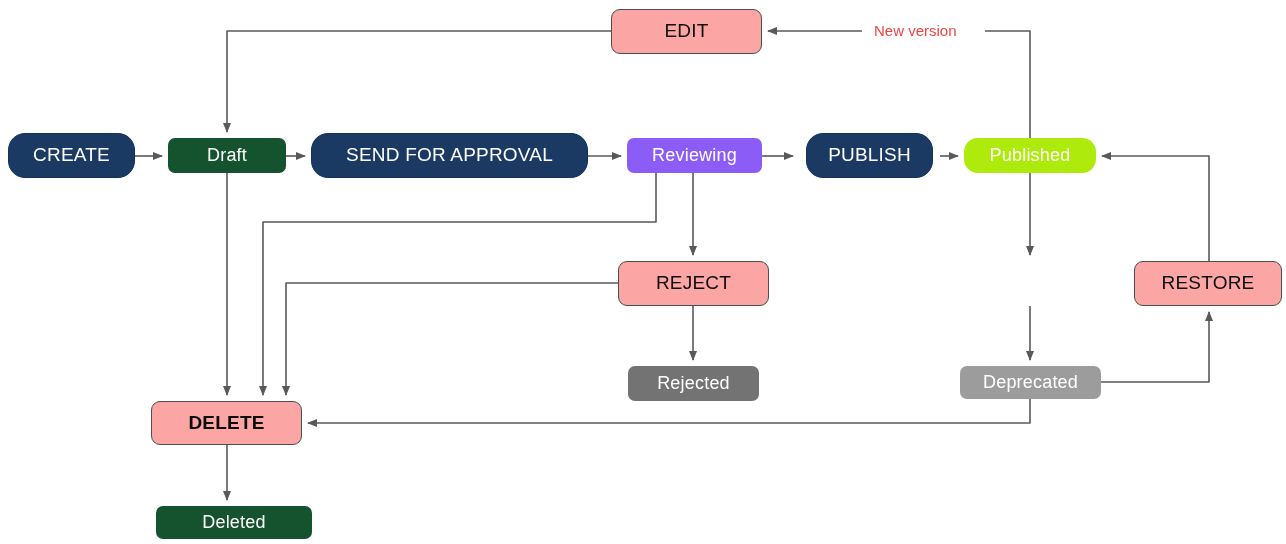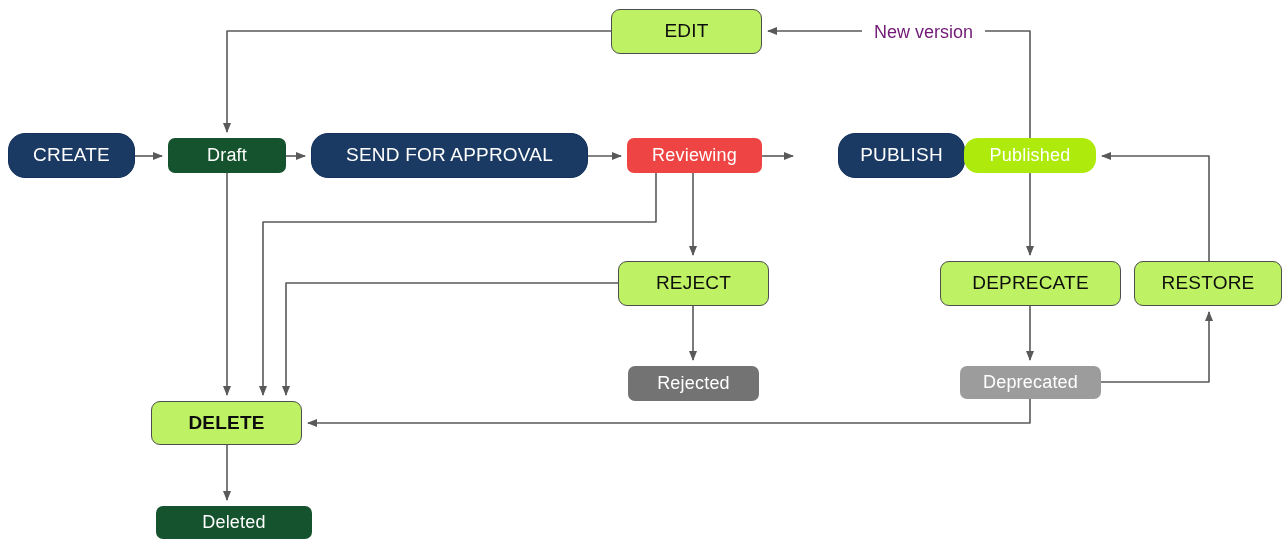--- a/index.html
+++ b/index.html
@@ -30,21 +30,21 @@
     display: flex;
     align-items: center;
     justify-content: center;
     text-align: center;
     line-height: 1.1;
     white-space: nowrap;
     z-index: 5;
   }
   
   .action {
-    background: #bef264;
+    background: #fca5a5;
     border: 1.2px solid #4d4d4d;
     border-radius: 9px;
     color: #0d0d0d;
     font-size: 19px;
     letter-spacing: 0.2px;
   }
   
   .action-filled {
     border: 1.2px solid #13315c;
     border-radius: 17px;
@@ -55,22 +55,22 @@
   
   .state {
     border: none;
     border-radius: 7px;
     color: #ffffff;
     font-size: 18px;
     letter-spacing: 0.2px;
   }
   .edge-label {
     position: absolute;
-    font-size: 18px;
-    color: #701a75;
+    font-size: 15px;
+    color: #ef4444;
     white-space: nowrap;
     z-index: 6;
   }
 </style>
 </head>
 <body>
 
 <div id="canvas">
 
   <svg id="wires" viewBox="0 0 1286 544" width="1286" height="544" xmlns="http://www.w3.org/2000/svg">
@@ -125,47 +125,44 @@
   </div>
 
   <div class="node state" style="left:168px; top:138px; width:118px; height:35px; background:#14532d;">
     <span>Draft</span>
   </div>
 
   <div class="node action-filled" style="left:311px; top:133px; width:277px; height:45px; background:#1b3a63;">
     <span>SEND FOR APPROVAL</span>
   </div>
 
-  <div class="node state" style="left:627px; top:138px; width:135px; height:35px; background:#ef4444;">
+  <div class="node state" style="left:627px; top:138px; width:135px; height:35px; background:#8b5cf6;">
     <span>Reviewing</span>
   </div>
 
-  <div class="node action-filled" style="left:838px; top:133px; width:127px; height:45px; background:#1b3a63;">
+  <div class="node action-filled" style="left:806px; top:133px; width:127px; height:45px; background:#1b3a63;">
     <span>PUBLISH</span>
   </div>
 
   <div class="node state" style="left:964px; top:138px; width:132px; height:35px; background:#aeea0b;border-radius:14px;">
     <span>Published</span>
   </div>
 
   <div class="node action" style="left:611px; top:9px; width:151px; height:45px;">
     <span>EDIT</span>
   </div>
 
   <div class="node action" style="left:618px; top:261px; width:151px; height:45px;">
     <span>REJECT</span>
   </div>
 
   <div class="node state" style="left:628px; top:366px; width:131px; height:35px; background:#737373;">
     <span>Rejected</span>
   </div>
 
-  <div class="node action" style="left:940px; top:261px; width:181px; height:45px;">
-    <span>DEPRECATE</span>
-  </div>
 
   <div class="node action" style="left:1134px; top:261px; width:148px; height:45px;">
     <span>RESTORE</span>
   </div>
 
   <div class="node state" style="left:960px; top:366px; width:141px; height:33px; background:#9c9c9c;border-radius:7px;">
     <span>Deprecated</span>
   </div>
 
   <div class="node action" style="left:151px; top:401px; width:151px; height:44px;font-weight:bold;">

